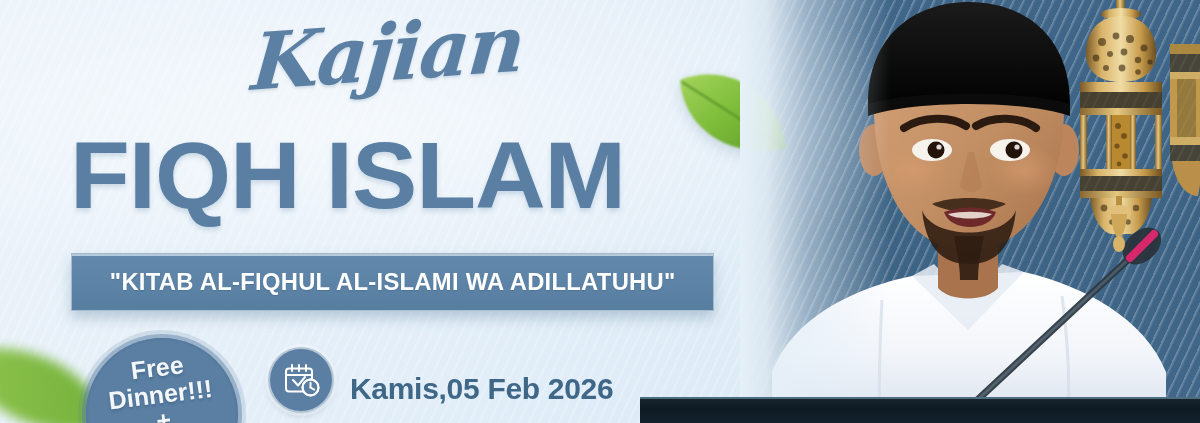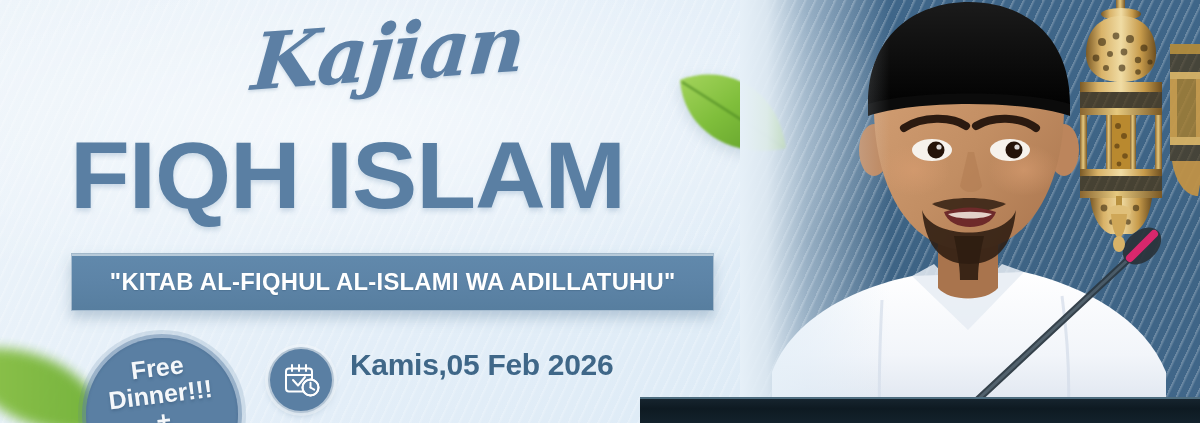--- a/index.html
+++ b/index.html
@@ -109,21 +109,21 @@
     width:66px; height:66px; border-radius:50%;
     background:#5A7FA3;
     border:2px solid rgba(255,255,255,.55);
     box-shadow:0 0 0 3px rgba(255,255,255,.35), 0 3px 6px rgba(100,135,165,.30);
     display:flex; align-items:center; justify-content:center;
     flex:none;
   }
   .date-text { padding-top:2px; }
   .date-main {
     font-size:30px; font-weight:700; color:#3F6788; line-height:1.05;
-    letter-spacing:-.3px; white-space:nowrap;
+    letter-spacing:-.3px; white-space:nowrap;margin-top:24px;
   }
   .date-sub {
     font-size:24px; font-weight:400; color:#4E7characters; color:#4D7596;
     line-height:1.25; white-space:nowrap; margin-top:2px;
   }
 
   
   .badge {
     position:absolute; left:86px; top:338px;
     width:152px; height:152px; border-radius:50%;

